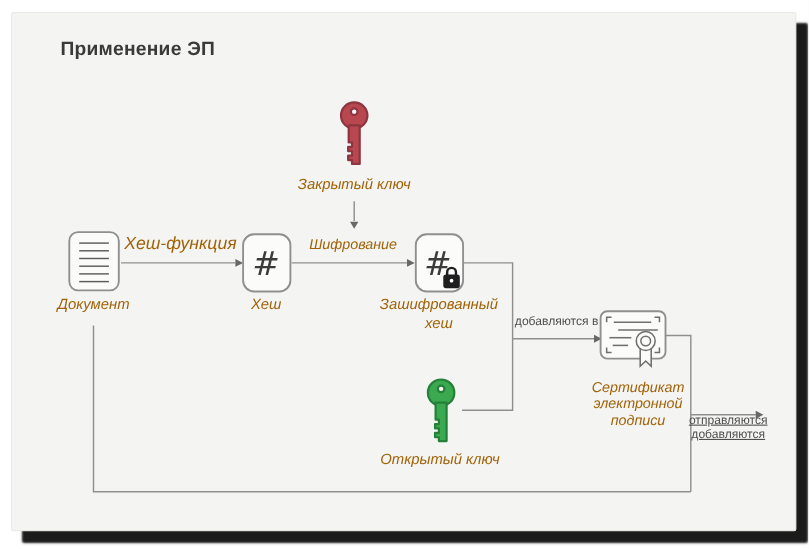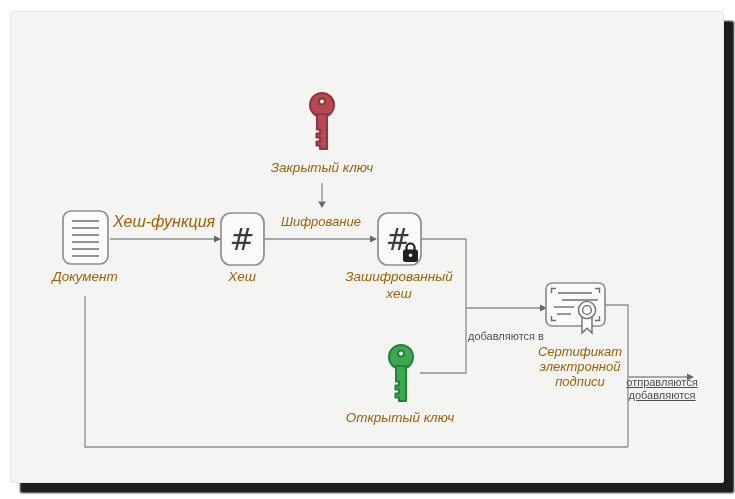--- a/index.html
+++ b/index.html
@@ -107,39 +107,40 @@
         <line x1="11" y1="31" x2="25" y2="31"></line>
       </g>
       <g>
         <path class="cert-detail cert-fill" d="M36 33 H46 V50 L41 45.2 L36 50 Z"></path>
         <circle class="cert-detail cert-fill" cx="41" cy="27" r="8.6"></circle>
         <circle class="cert-detail cert-fill" cx="41" cy="27" r="4.4"></circle>
       </g>
     </g>
   </svg>
 
+  <div class="title">Применение ЭП</div>
 
   <div class="lbl" style="left:262px;top:159px;width:120px;">Закрытый ключ</div>
 
   <div class="lbl" style="left:109px;top:213px;width:110px;font-size:16px;">Хеш-функция</div>
 
   <div class="lbl" style="left:266px;top:213px;width:110px;font-size:13px;text-align:center;">Шифрование</div>
 
   <div class="lbl" style="left:35px;top:268px;width:100px;">Документ</div>
 
   <div class="lbl" style="left:187px;top:268px;width:110px;">
     <div>Хеш</div>
   </div>
 
   <div class="lbl" style="left:334px;top:268px;width:130px;">
     <div>Зашифрованный</div>
     <div>хеш</div>
   </div>
 
-  <div class="lbl-sm" style="left:451px;top:286px;width:110px;margin-top:44px;">добавляются в</div>
+  <div class="lbl-sm" style="left:451px;top:286px;width:110px;">добавляются в</div>
 
   <div class="lbl" style="left:510px;top:344px;width:140px;line-height:15px;font-size:13px;">
     <div>Сертификат</div>
     <div>электронной</div>
     <div>подписи</div>
   </div>
 
   <div class="lbl" style="left:335px;top:409px;width:130px;">Открытый ключ</div>
 
   <div class="lbl-sm" style="left:607px;top:376px;width:110px;text-decoration:underline;">

